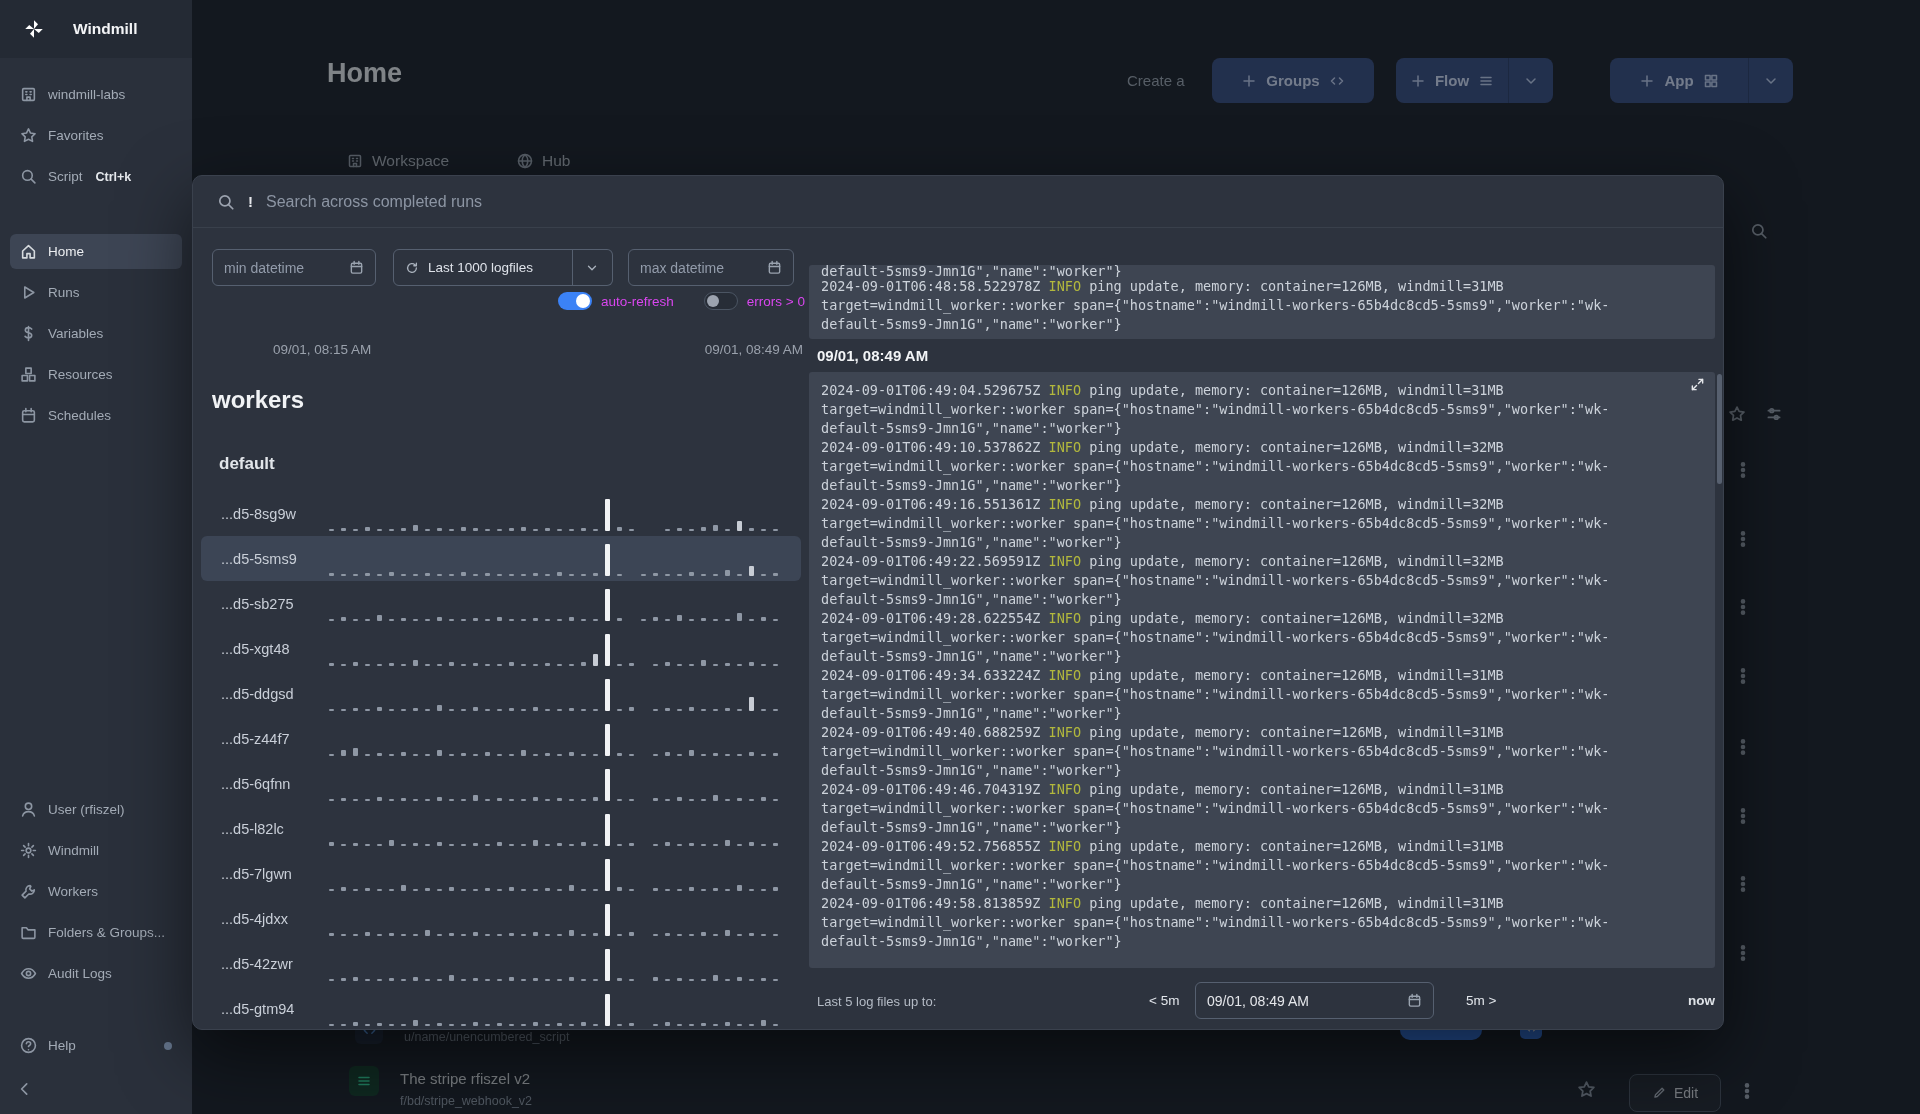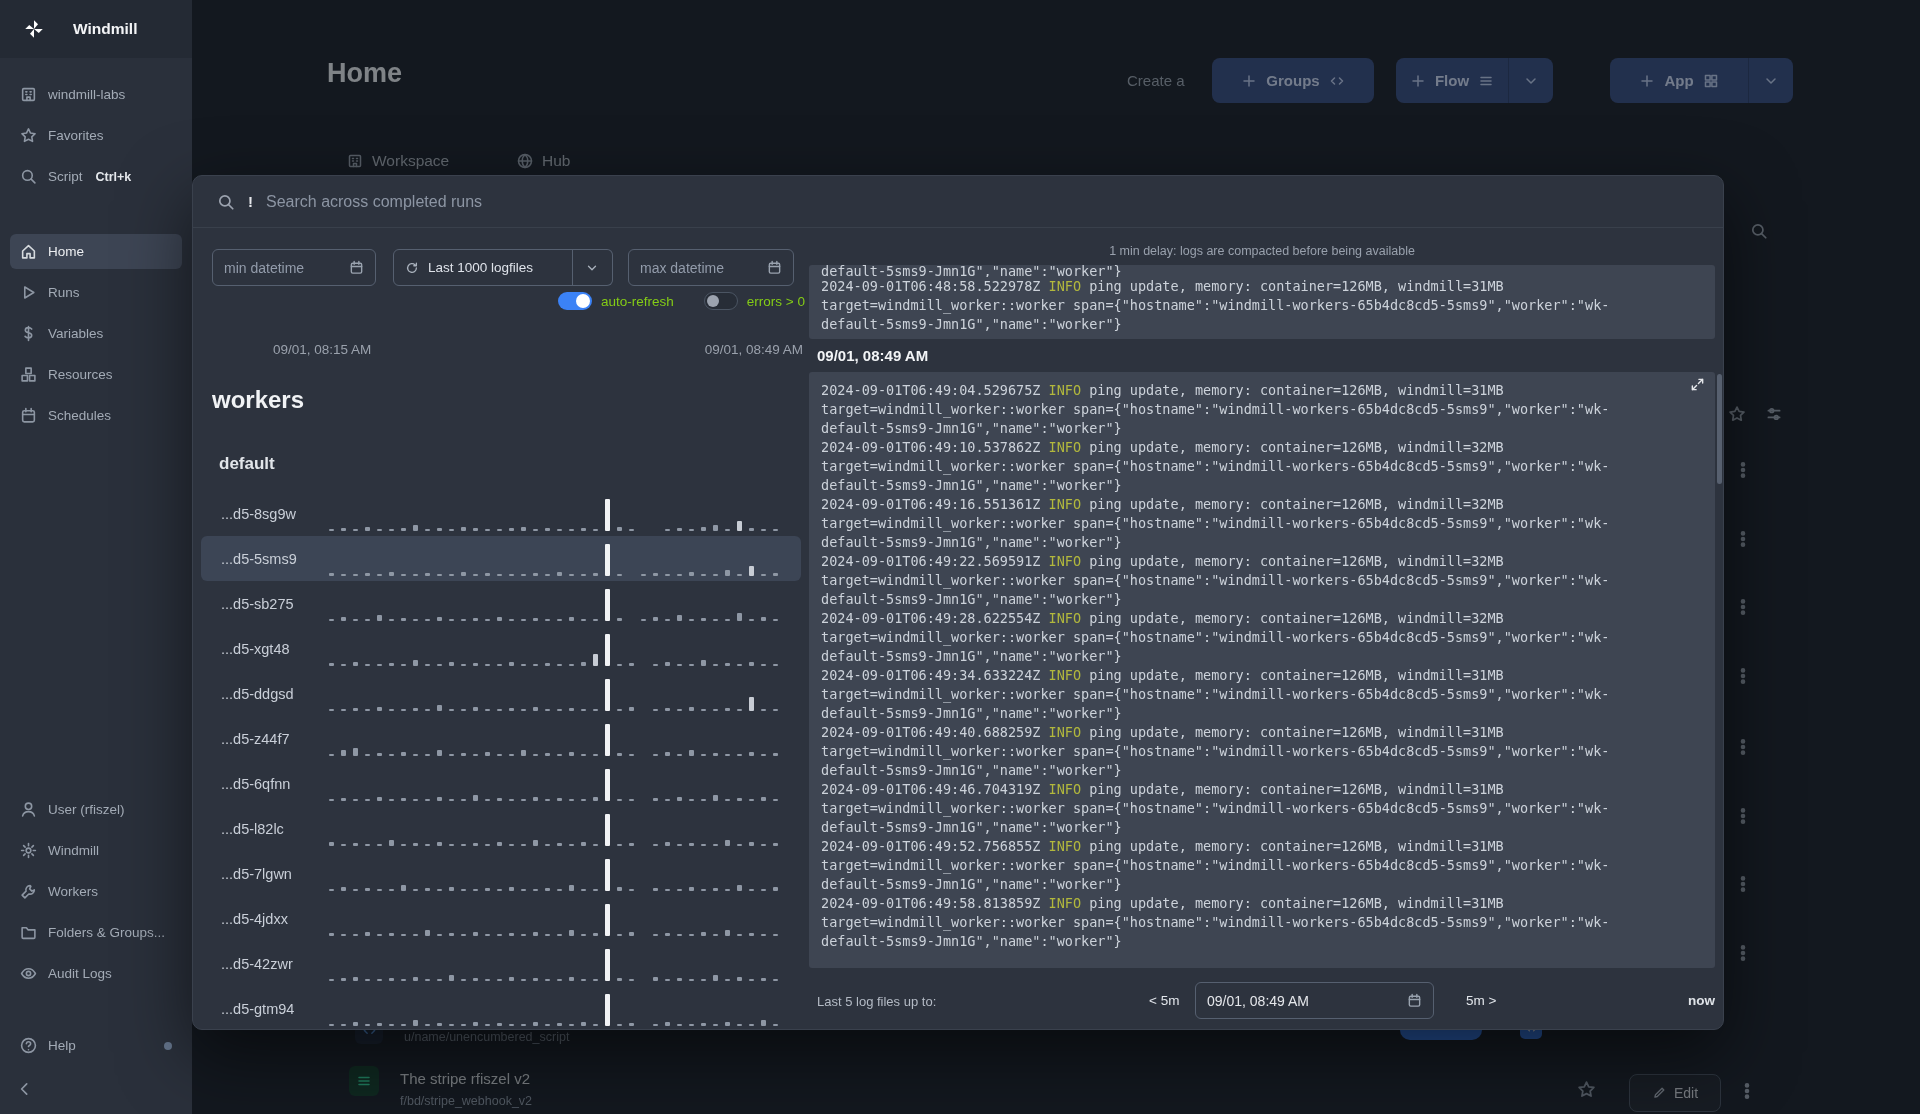--- a/index.html
+++ b/index.html
@@ -84,21 +84,21 @@
   #logfiles-chev { left:379px; top:73px; width:41px; border-radius:0 6px 6px 0; border-left:none; justify-content:center; }
   #logfiles-chev .icon { width:14px; height:14px; color:#aab2bd; }
   #max-dt { left:435px; top:73px; width:166px; }
 
   #toggles { position:absolute; left:365px; top:116px; display:flex; align-items:center; gap:9px; }
   .toggle { width:34px; height:18px; border-radius:9px; position:relative; cursor:pointer; flex:none; }
   .toggle.on { background:var(--accent); }
   .toggle.on i { position:absolute; right:2px; top:2px; width:14px; height:14px; border-radius:50%; background:#fff; }
   .toggle.off { background:#272d37; border:1px solid #4b5563; }
   .toggle.off i { position:absolute; left:2px; top:2px; width:12px; height:12px; border-radius:50%; background:#9ca3af; }
-  .tg-label { font-size:13.5px; color:#84cc16; }
+  .tg-label { font-size:13.5px; color:#d946ef; }
   .tg-gap { width:12px; }
 
   #range-start { position:absolute; left:80px; top:166px; font-size:13.5px; color:#9aa1ac; }
   #range-end { position:absolute; left:496px; top:166px; width:114px; text-align:right; font-size:13.5px; color:#9aa1ac; }
   #workers-title { position:absolute; left:19px; top:210px; font-size:24px; font-weight:700; color:#f1f3f5; }
   #worker-group { position:absolute; left:26px; top:278px; font-size:17px; font-weight:600; color:#e2e6ea; }
   #worker-list { position:absolute; left:8px; top:315px; width:600px; }
   .worker-row { height:45px; display:flex; align-items:center; padding-left:20px; border-radius:6px; cursor:pointer; }
   .worker-row.selected { background:#3c4555; }
   .worker-name { width:108px; font-size:14.5px; color:#c9cfd8; flex:none; }
@@ -1067,21 +1067,20 @@
           <i class="" style="height:2px"></i>
           <i class="" style="height:4px"></i>
           <i class="" style="height:2px"></i>
           <i class="" style="height:2px"></i>
           <i class="" style="height:6px"></i>
           <i class="" style="height:2px"></i>
     </span>
   </div>
     </div>
 
-  <div id="delay-notice">1 min delay: logs are compacted before being available</div>
   <div class="log-block" id="log-prev"><div class="clip">default-5sms9-Jmn1G","name":"worker"}</div><div class="log-entry"><div>2024-09-01T06:48:58.522978Z <span class="lvl">INFO</span> ping update, memory: container=126MB, windmill=31MB</div><div>target=windmill_worker::worker span={"hostname":"windmill-workers-65b4dc8cd5-5sms9","worker":"wk-</div><div>default-5sms9-Jmn1G","name":"worker"}</div></div></div>
   <div id="log-header">09/01, 08:49 AM</div>
   <div class="log-block" id="log-main"><div class="log-entry"><div>2024-09-01T06:49:04.529675Z <span class="lvl">INFO</span> ping update, memory: container=126MB, windmill=31MB</div><div>target=windmill_worker::worker span={"hostname":"windmill-workers-65b4dc8cd5-5sms9","worker":"wk-</div><div>default-5sms9-Jmn1G","name":"worker"}</div></div><div class="log-entry"><div>2024-09-01T06:49:10.537862Z <span class="lvl">INFO</span> ping update, memory: container=126MB, windmill=32MB</div><div>target=windmill_worker::worker span={"hostname":"windmill-workers-65b4dc8cd5-5sms9","worker":"wk-</div><div>default-5sms9-Jmn1G","name":"worker"}</div></div><div class="log-entry"><div>2024-09-01T06:49:16.551361Z <span class="lvl">INFO</span> ping update, memory: container=126MB, windmill=32MB</div><div>target=windmill_worker::worker span={"hostname":"windmill-workers-65b4dc8cd5-5sms9","worker":"wk-</div><div>default-5sms9-Jmn1G","name":"worker"}</div></div><div class="log-entry"><div>2024-09-01T06:49:22.569591Z <span class="lvl">INFO</span> ping update, memory: container=126MB, windmill=32MB</div><div>target=windmill_worker::worker span={"hostname":"windmill-workers-65b4dc8cd5-5sms9","worker":"wk-</div><div>default-5sms9-Jmn1G","name":"worker"}</div></div><div class="log-entry"><div>2024-09-01T06:49:28.622554Z <span class="lvl">INFO</span> ping update, memory: container=126MB, windmill=32MB</div><div>target=windmill_worker::worker span={"hostname":"windmill-workers-65b4dc8cd5-5sms9","worker":"wk-</div><div>default-5sms9-Jmn1G","name":"worker"}</div></div><div class="log-entry"><div>2024-09-01T06:49:34.633224Z <span class="lvl">INFO</span> ping update, memory: container=126MB, windmill=31MB</div><div>target=windmill_worker::worker span={"hostname":"windmill-workers-65b4dc8cd5-5sms9","worker":"wk-</div><div>default-5sms9-Jmn1G","name":"worker"}</div></div><div class="log-entry"><div>2024-09-01T06:49:40.688259Z <span class="lvl">INFO</span> ping update, memory: container=126MB, windmill=31MB</div><div>target=windmill_worker::worker span={"hostname":"windmill-workers-65b4dc8cd5-5sms9","worker":"wk-</div><div>default-5sms9-Jmn1G","name":"worker"}</div></div><div class="log-entry"><div>2024-09-01T06:49:46.704319Z <span class="lvl">INFO</span> ping update, memory: container=126MB, windmill=31MB</div><div>target=windmill_worker::worker span={"hostname":"windmill-workers-65b4dc8cd5-5sms9","worker":"wk-</div><div>default-5sms9-Jmn1G","name":"worker"}</div></div><div class="log-entry"><div>2024-09-01T06:49:52.756855Z <span class="lvl">INFO</span> ping update, memory: container=126MB, windmill=31MB</div><div>target=windmill_worker::worker span={"hostname":"windmill-workers-65b4dc8cd5-5sms9","worker":"wk-</div><div>default-5sms9-Jmn1G","name":"worker"}</div></div><div class="log-entry"><div>2024-09-01T06:49:58.813859Z <span class="lvl">INFO</span> ping update, memory: container=126MB, windmill=31MB</div><div>target=windmill_worker::worker span={"hostname":"windmill-workers-65b4dc8cd5-5sms9","worker":"wk-</div><div>default-5sms9-Jmn1G","name":"worker"}</div></div></div>
   <span class="icon" id="expand-icon">
       <svg viewBox="0 0 16 16" fill="none" stroke="currentColor" stroke-width="1.5" stroke-linecap="round" stroke-linejoin="round">
         <path d="M9.5 2.5h4v4M6.5 13.5h-4v-4M13.5 2.5L9 7M2.5 13.5L7 9"></path>
       </svg>
     </span>
   <span id="log-scrollbar"></span>
 

